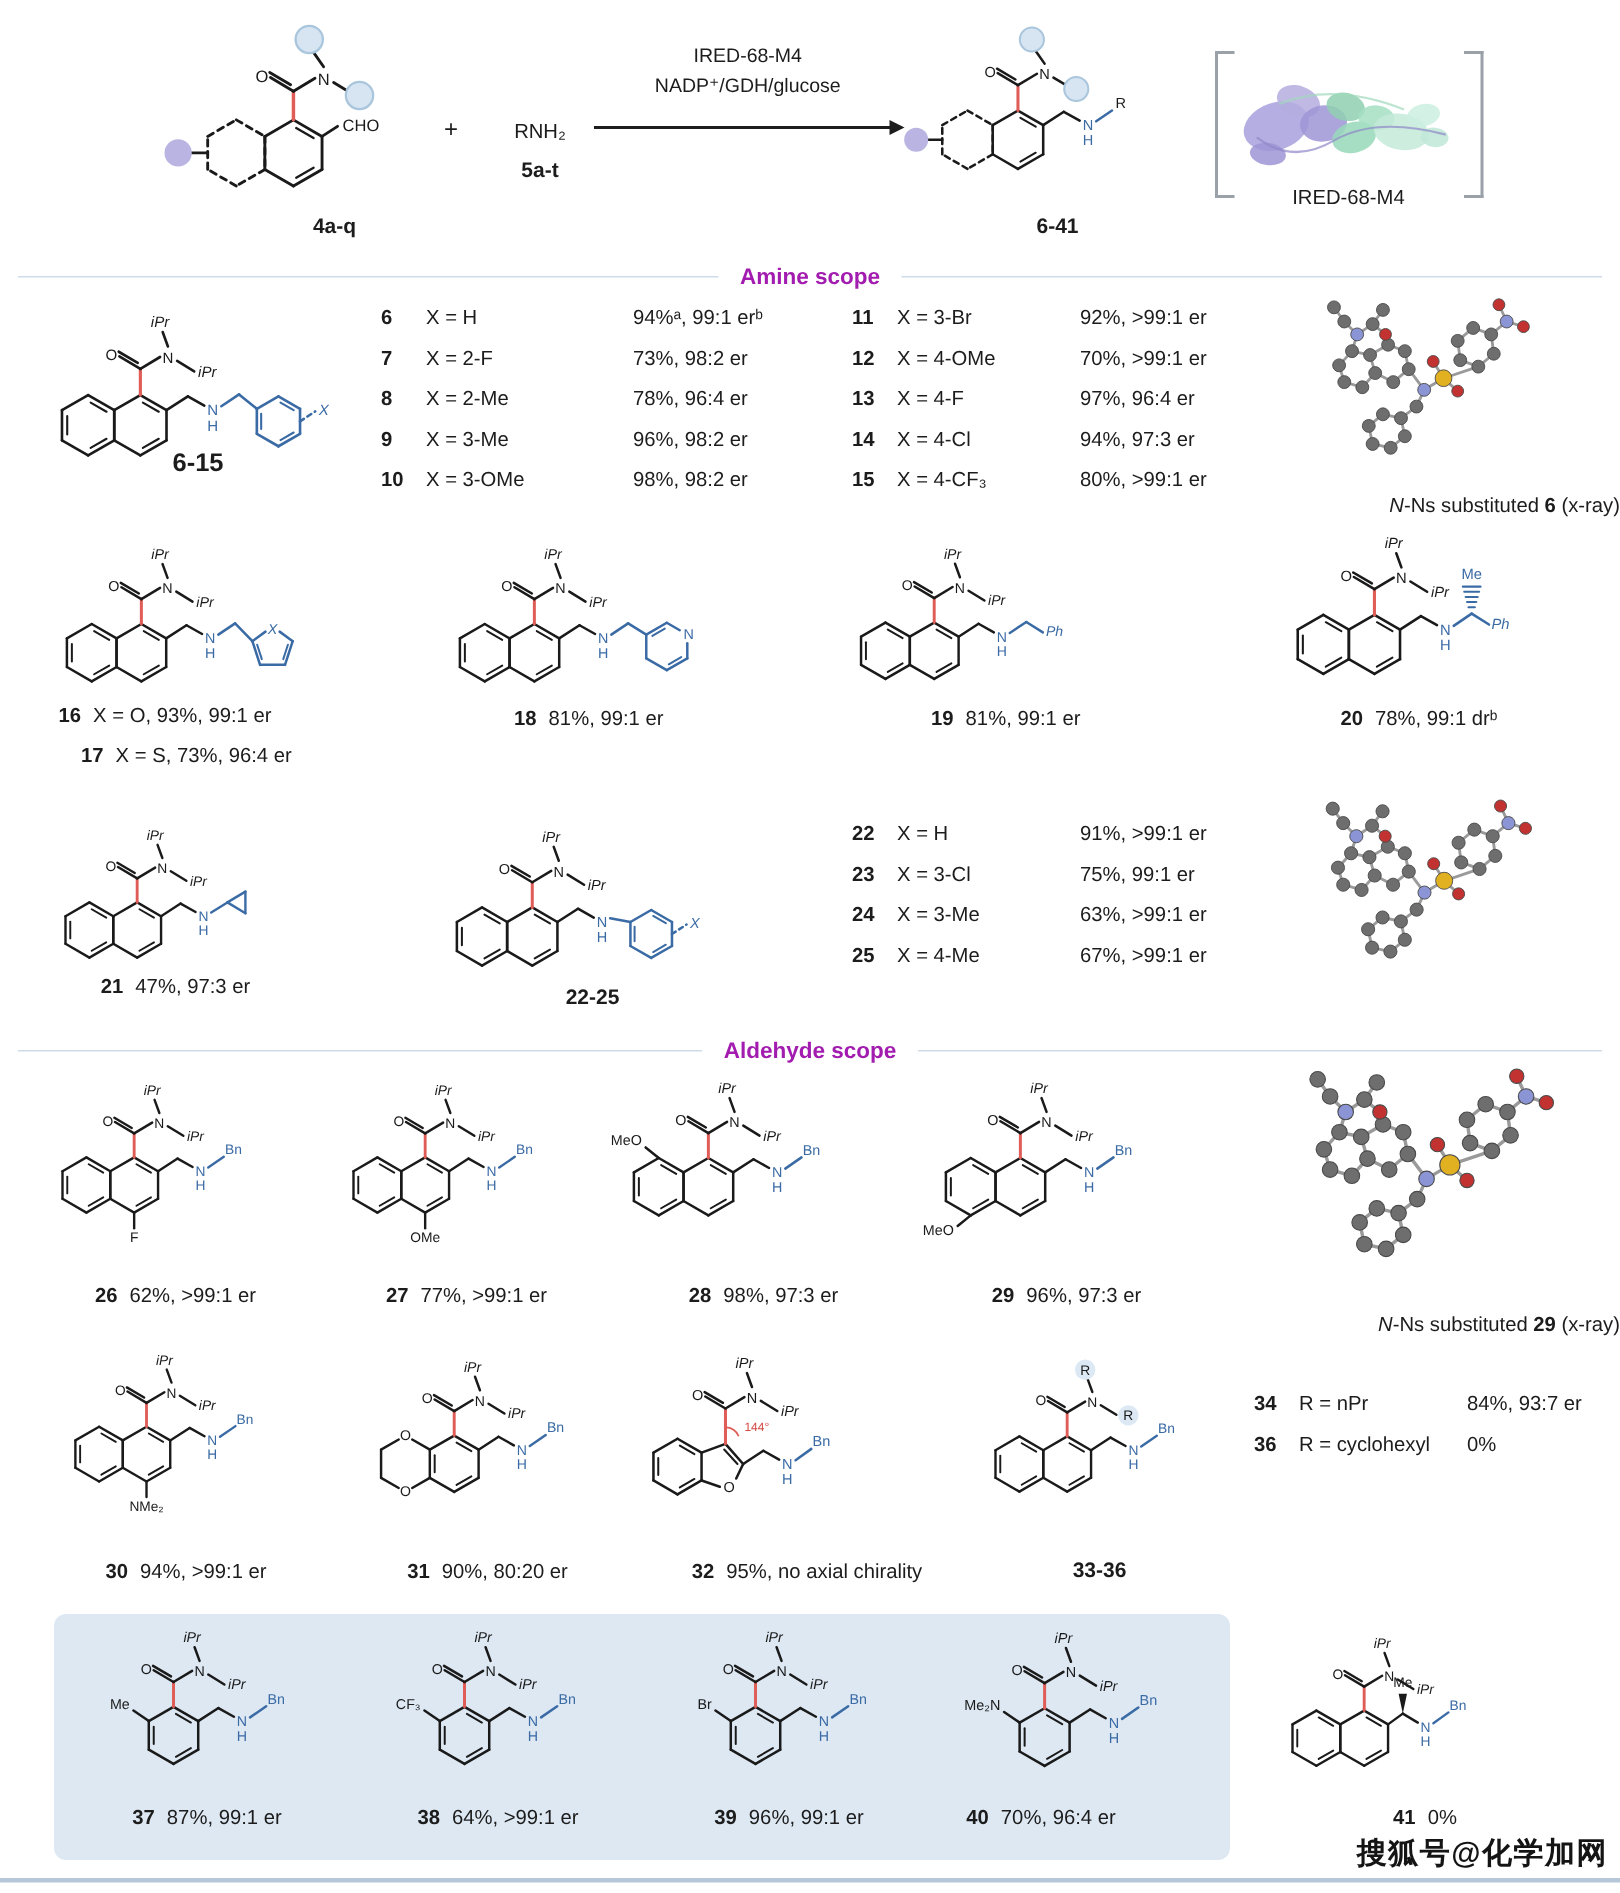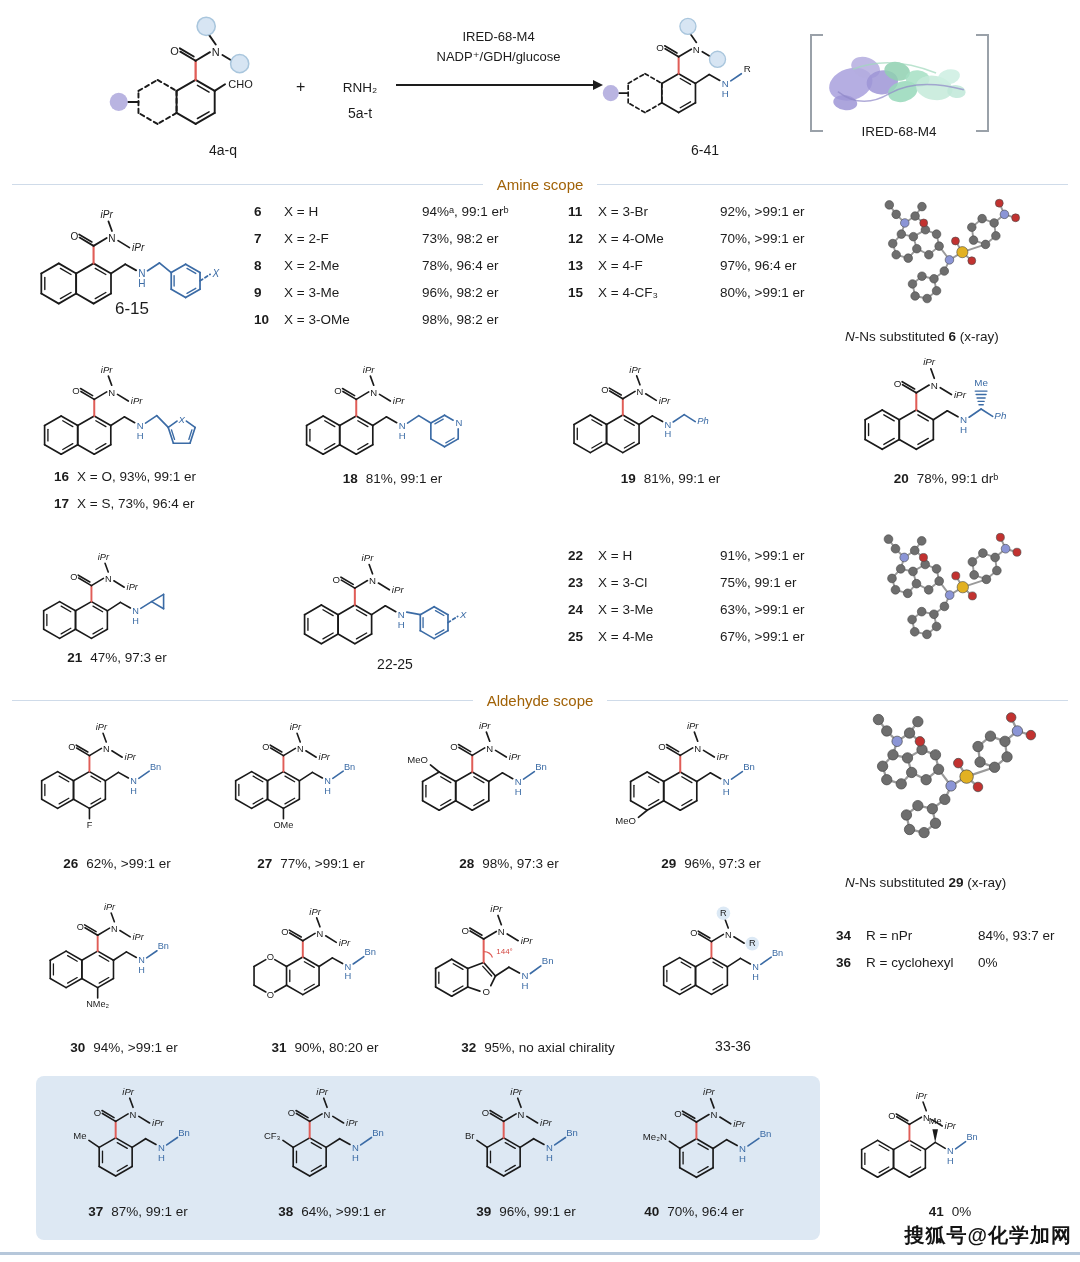--- a/index.html
+++ b/index.html
@@ -1,30 +1,30 @@
 <!DOCTYPE html>
 <html><head>
 <meta charset="utf-8">
 <style>
 html,body{margin:0;padding:0;background:#fff}
 .page{position:relative;width:1080px;height:1262px;background:#fff;font-family:"Liberation Sans","DejaVu Sans",sans-serif;color:#1c1c1c;overflow:hidden}
 .abs{position:absolute}
 .cap{font-size:13.5px;white-space:nowrap}
 .cap b{margin-right:8px}
 .capc{text-align:center}
-.bold{font-weight:normal}
-.xcap{font-size:13.5px;text-align:left;white-space:pre}
+.bold{font-weight:bold}
+.xcap{font-size:13.5px;text-align:right;white-space:pre}
 .vlist .lrow{display:flex;height:27px;align-items:flex-start;font-size:13.5px;white-space:nowrap}
 .vlist .num{font-weight:bold;width:30px;flex:none}
 .vlist .sub{width:138px;flex:none}
 .narrow .sub{width:122px}
 .n2 .sub{width:112px}
 .divider{display:flex;align-items:center;gap:14px}
 .divider .ln{flex:1;border-top:1.6px solid #cfdbe9;height:0}
-.divider .dlab{font-size:15px;font-weight:normal;color:#a16207;white-space:nowrap}
+.divider .dlab{font-size:15px;font-weight:bold;color:#a21caf;white-space:nowrap}
 .arrowline{border-top:2px solid #1d1d1d;position:relative}
 .arrowline:after{content:"";position:absolute;right:-2px;top:-6px;border-left:10px solid #1d1d1d;border-top:5px solid transparent;border-bottom:5px solid transparent}
 .ctext{font-size:13px;text-align:center;line-height:20px;white-space:nowrap}
 .ctext3{font-size:13px;text-align:center;line-height:21px;white-space:nowrap}
 .bluebox{background:#dde8f3;border-radius:8px}
 .brk{width:11px;height:94px;border:2.5px solid #9aa1a9}
 .brk-l{border-right:none}
 .brk-r{border-left:none}
 .wm{font-size:20px;font-weight:bold;color:#141414;text-align:right;letter-spacing:1px;white-space:nowrap}
 .botrule{background:#b6c7da}
@@ -241,20 +241,25 @@
       </div>
       <div class="lrow">
         <span class="num">12</span>
         <span class="sub">X = 4-OMe</span>
         <span class="res">70%, &gt;99:1 er</span>
       </div>
       <div class="lrow">
         <span class="num">13</span>
         <span class="sub">X = 4-F</span>
         <span class="res">97%, 96:4 er</span>
+      </div>
+      <div class="lrow">
+        <span class="num">14</span>
+        <span class="sub">X = 4-Cl</span>
+        <span class="res">94%, 97:3 er</span>
       </div>
       <div class="lrow">
         <span class="num">15</span>
         <span class="sub">X = 4-CF₃</span>
         <span class="res">80%, &gt;99:1 er</span>
       </div>
     </div>
   <div class="abs gfx" id="xray1" style="left:846px;top:192px;width:214px;height:116px;display:flex;justify-content:center">
       <svg viewBox="0 0 172 135" height="116" preserveAspectRatio="xMidYMid meet">
         <line x1="16" y1="60" x2="26" y2="49" class="xbond"></line>
@@ -376,21 +381,21 @@
         <line x1="192.66311896062464" y1="83.11449676604731" x2="203.1679607770176" y2="90.7467110956259" class="bd bl"></line>
         <line x1="203.1679607770176" y1="90.7467110956259" x2="196.99234928897204" y2="109.7532889043741" class="bd bl"></line>
         <line x1="196.99234928897204" y1="109.7532889043741" x2="177.00765071102796" y2="109.7532889043741" class="bd bl"></line>
         <line x1="177.00765071102796" y1="109.7532889043741" x2="170.8320392229824" y2="90.74671109562588" class="bd bl"></line>
         <line x1="170.8320392229824" y1="90.74671109562588" x2="181.33688103937536" y2="83.11449676604731" class="bd bl"></line>
         <line x1="199.34150991876172" y1="93.62200034614054" x2="195.58673813402999" y2="105.17799965385946" class="bd bl in"></line>
         <line x1="178.41326186597001" y1="105.17799965385946" x2="174.65849008123828" y2="93.62200034614054" class="bd bl in"></line>
         <text x="187" y="85" class="al alb it" text-anchor="middle">X</text>
       </svg>
     </div>
-  <div class="abs cap" style="left:54px;top:469px"><b>16</b><span>X = O, 93%, 99:1 er</span></div>
+  <div class="abs cap" style="left:39px;top:469px"><b>16</b><span>X = O, 93%, 99:1 er</span></div>
   <div class="abs cap" style="left:54px;top:496px"><b>17</b><span>X = S, 73%, 96:4 er</span></div>
   <div class="abs struct" id="s18" style="left:288px;top:352px;width:200px;height:133px">
       <svg viewBox="0 0 240 160" width="100%" height="100%" preserveAspectRatio="xMidYMid meet">
         <line x1="42" y1="77" x2="61.918" y2="88.5" class="bd"></line>
         <line x1="61.918" y1="88.5" x2="61.918" y2="111.5" class="bd"></line>
         <line x1="61.918" y1="111.5" x2="42" y2="123" class="bd"></line>
         <line x1="42" y1="123" x2="22.082" y2="111.5" class="bd"></line>
         <line x1="22.082" y1="111.5" x2="22.082" y2="88.5" class="bd"></line>
         <line x1="22.082" y1="88.5" x2="42" y2="77" class="bd"></line>
         <line x1="43.912128" y1="82.704" x2="56.022271999999994" y2="89.696" class="bd in"></line>

